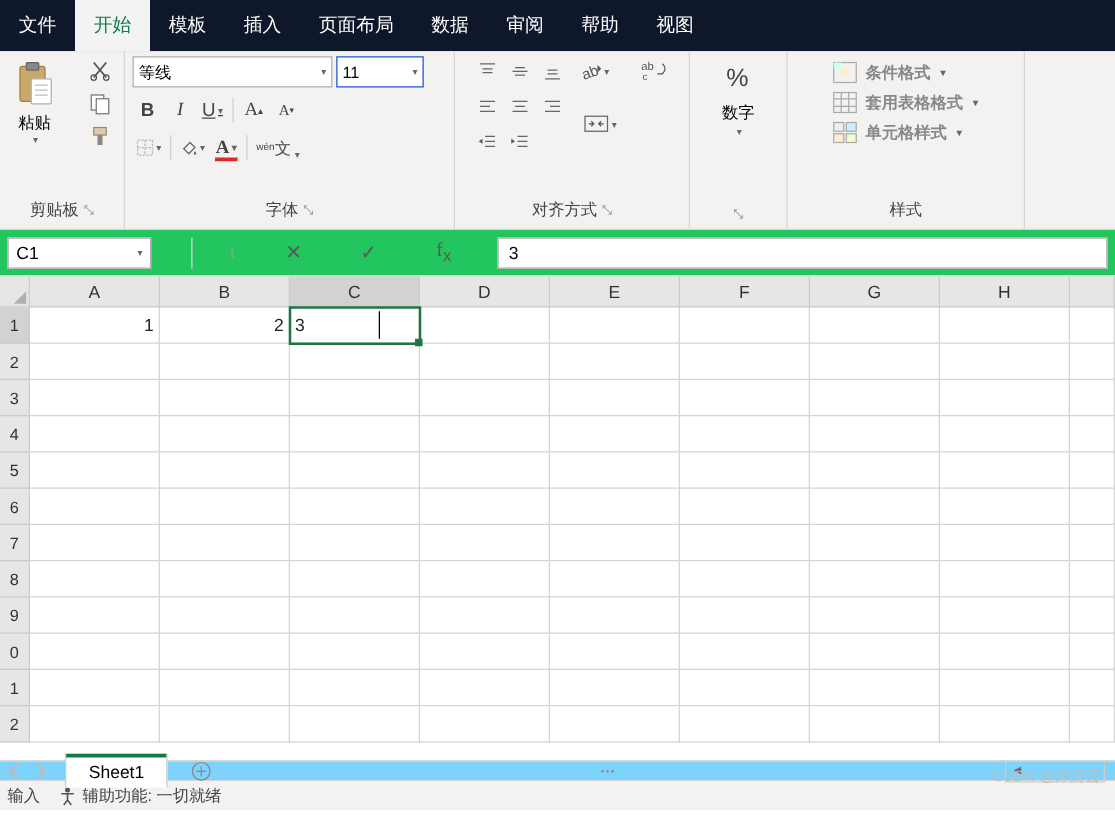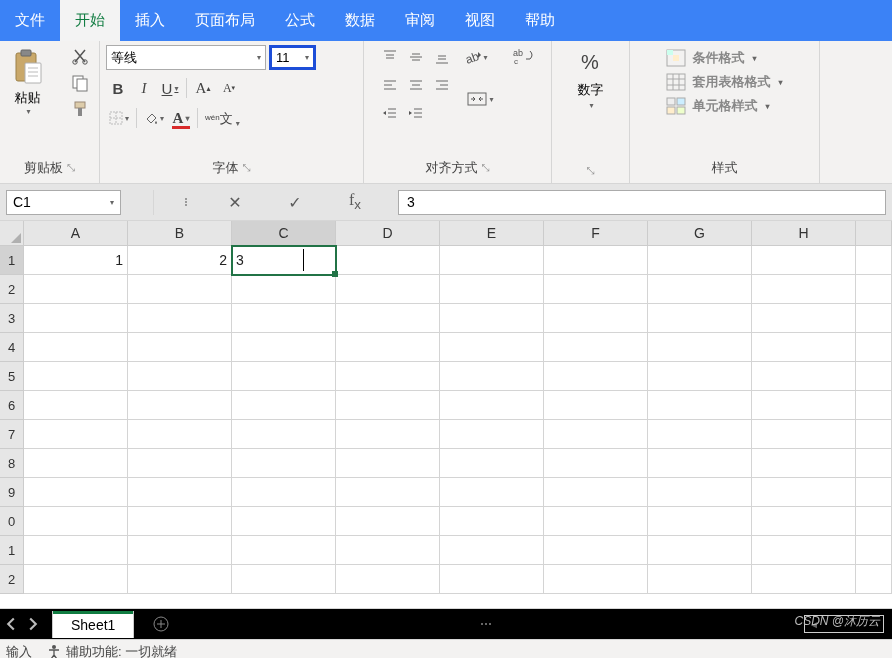--- a/index.html
+++ b/index.html
@@ -1,39 +1,39 @@
 <!DOCTYPE html>
 <html><head>
 <meta charset="utf-8">
 <style>
 * { box-sizing: border-box; margin: 0; padding: 0; font-family: "Microsoft YaHei", sans-serif; }
 body { background: #fff; width: 892px; height: 658px; overflow: hidden; position: relative; }
 
 
-.tabs { display: flex; background: #3b82f6; height: 41px; align-items: stretch; }
+.tabs { display: flex; background: #0f172a; height: 41px; align-items: stretch; }
 .tab { color: #fff; padding: 0 15px; display: flex; align-items: center; font-size: 15px; cursor: pointer; }
 .tab.active { background: #f3f3f3; color: #107c41; }
 
 
 .ribbon { background: #f3f2f1; border-bottom: 1px solid #d6d6d6; height: 143px; display: flex; }
 .group { border-right: 1px solid #d6d6d6; padding: 4px 6px 2px; display: flex; flex-direction: column; justify-content: space-between; align-items: center; position: relative; }
 .group-label { font-size: 13px; color: #444; display: flex; align-items: center; gap: 4px; padding-bottom: 4px; }
 .dlaunch { font-size: 10px; color: #888; }
 .grp-body { display: flex; gap: 20px; flex: 1; align-items: flex-start; }
 
 
 .clip-col { display: flex; flex-direction: column; align-items: center; }
 .paste-icon { width: 36px; height: 44px; display: flex; align-items: center; justify-content: center; }
 .clip-icons { display: flex; flex-direction: column; gap: 6px; margin-left: 4px; margin-top: 2px; }
 .small-ic { width: 20px; height: 20px; display: flex; align-items: center; justify-content: center; color: #666; }
 
 
 .font-row1 { display: flex; gap: 3px; margin-bottom: 6px; }
 .font-select { width: 160px; height: 25px; border: 1px solid #ababab; background: #fff; font-size: 13px; padding: 0 4px; display: flex; align-items: center; justify-content: space-between; }
-.size-select { width: 47px; height: 25px; border: 3px solid #1d4ed8; background: #fff; font-size: 13px; padding: 0 4px; display: flex; align-items: center; justify-content: space-between; }
+.size-select { width: 70px; height: 25px; border: 1px solid #1d4ed8; background: #fff; font-size: 13px; padding: 0 4px; display: flex; align-items: center; justify-content: space-between; }
 .font-row2 { display: flex; gap: 2px; align-items: center; margin-bottom: 6px; }
 .font-row3 { display: flex; gap: 2px; align-items: center; }
 .btn { min-width: 24px; height: 24px; display: flex; align-items: center; justify-content: center; font-size: 15px; color: #444; cursor: pointer; padding: 0 3px; position: relative; }
 .sep { width: 1px; height: 20px; background: #d0d0d0; margin: 0 2px; }
 .dd { font-size: 8px; color: #666; margin-left: 2px; }
 .underline-bar { position: absolute; bottom: 1px; left: 3px; right: 3px; height: 3px; }
 .color-red { background: #d92b2b; }
 
 
 .align-col { display: flex; flex-direction: column; gap: 4px; }
@@ -47,21 +47,21 @@
 
 
 .styles-col { display:flex;flex-direction:column;gap:6px;padding-top:4px;}
 .style-row { display:flex;align-items:center;gap:6px;color:#888;font-size:13px;cursor:pointer;font-weight:bold;}
 .style-ic{width:20px;height:18px;}
 
 
 .cell-ic{width:40px;height:34px;display:flex;align-items:center;justify-content:center;}
 
 
-.fbar-row { display:flex;align-items:center;height:37px;border-bottom:1px solid #d6d6d6;background:#e5e5e5;gap:26px;}
+.fbar-row { display:flex;align-items:center;height:37px;border-bottom:1px solid #d6d6d6;background:#22c55e;gap:26px;}
 .namebox { width:115px;height:25px;border:1px solid #ababab;margin:0 6px;padding:0 6px;display:flex;align-items:center;justify-content:space-between;font-size:14px;background:#fff;}
 .divv{width:1px;height:25px;background:#d6d6d6;}
 .fb-btn{width:34px;height:25px;display:flex;align-items:center;justify-content:center;color:#5a5a5a;cursor:pointer;font-size:16px;}
 .fx{font-family:'Times New Roman';font-size:16px;}
 .formula-input{flex:1;height:25px;border:1px solid #ababab;margin-right:6px;padding:0 8px;display:flex;align-items:center;font-size:14px;background:#fff;}
 
 
 .grid-area{position:relative;height:388px;overflow:hidden;border-bottom:1px solid #d6d6d6;}
 .corner{position:absolute;top:0;left:0;width:24px;height:25px;background:#e6e6e6;border-right:1px solid #ccc;border-bottom:1px solid #ccc;}
 .corner::after{content:"";position:absolute;right:2px;bottom:2px;width:0;height:0;border-left:10px solid transparent;border-bottom:10px solid #b0b0b0;}
@@ -73,21 +73,21 @@
 .rh.sel{background:#d2d2d2;}
 .cells{position:absolute;top:25px;left:24px;right:0;}
 .row{display:flex;height:29px;}
 .cell{width:104px;height:29px;border-right:1px solid #d4d4d4;border-bottom:1px solid #d4d4d4;padding:0 4px;font-size:14px;color:#222;display:flex;align-items:center;}
 .cell.num{justify-content:flex-end;}
 .cell.active{outline:2px solid #217346;outline-offset:-1px;background:#fff;position:relative;z-index:2;justify-content:flex-start;}
 .cell.active::after{content:"";position:absolute;right:30%;top:3px;bottom:3px;width:1px;background:#000;}
 .fillh{position:absolute;bottom:-3px;right:-3px;width:6px;height:6px;background:#217346;}
 
 
-.sheetbar{height:31px;display:flex;align-items:center;background:#000000;border-bottom:1px solid #d6d6d6;}
+.sheetbar{height:16px;display:flex;align-items:center;background:#7dd3fc;border-bottom:1px solid #d6d6d6;}
 .navarr{width:14px;height:14px;color:#999;margin:0 4px;}
 .sheettab{position:relative;padding:5px 18px;background:#fff;border:1px solid #ccc;border-bottom:none;font-size:14px;margin-left:8px;}
 .sheettab::before{content:"";position:absolute;left:0;right:0;top:-1px;height:3px;background:#107c41;}
 .addsheet{width:26px;height:26px;border-radius:50%;display:flex;align-items:center;justify-content:center;color:#666;margin-left:14px;cursor:pointer;}
 .hscroll{margin-left:auto;width:80px;height:18px;border:1px solid #ccc;display:flex;margin-right:8px;}
 .hsb{width:18px;display:flex;align-items:center;justify-content:center;font-size:10px;color:#666;}
 .dots3{display:flex;gap:2px;margin-right:6px;}
 .dots3 span{width:2px;height:2px;background:#888;border-radius:50%;}
 
 
@@ -96,27 +96,27 @@
 .watermark{position:absolute;right:12px;bottom:28px;font-size:12px;color:#bcbcbc;font-style:italic;}
 
 svg{display:block;}
 </style>
 </head>
 <body>
 
 <div class="tabs">
   <div class="tab">文件</div>
   <div class="tab active">开始</div>
+  <div class="tab">模板</div>
   <div class="tab">插入</div>
   <div class="tab">页面布局</div>
-  <div class="tab">公式</div>
   <div class="tab">数据</div>
   <div class="tab">审阅</div>
+  <div class="tab">帮助</div>
   <div class="tab">视图</div>
-  <div class="tab">帮助</div>
 </div>
 
 <div class="ribbon">
 
   <div class="group" style="width:100px;">
     <div class="grp-body">
       <div class="clip-col">
         <div class="paste-icon">
           <svg width="30" height="36" viewBox="0 0 30 36">
               <rect x="3" y="4" width="20" height="28" rx="2" fill="#c9a86a" stroke="#9b8048"></rect>

